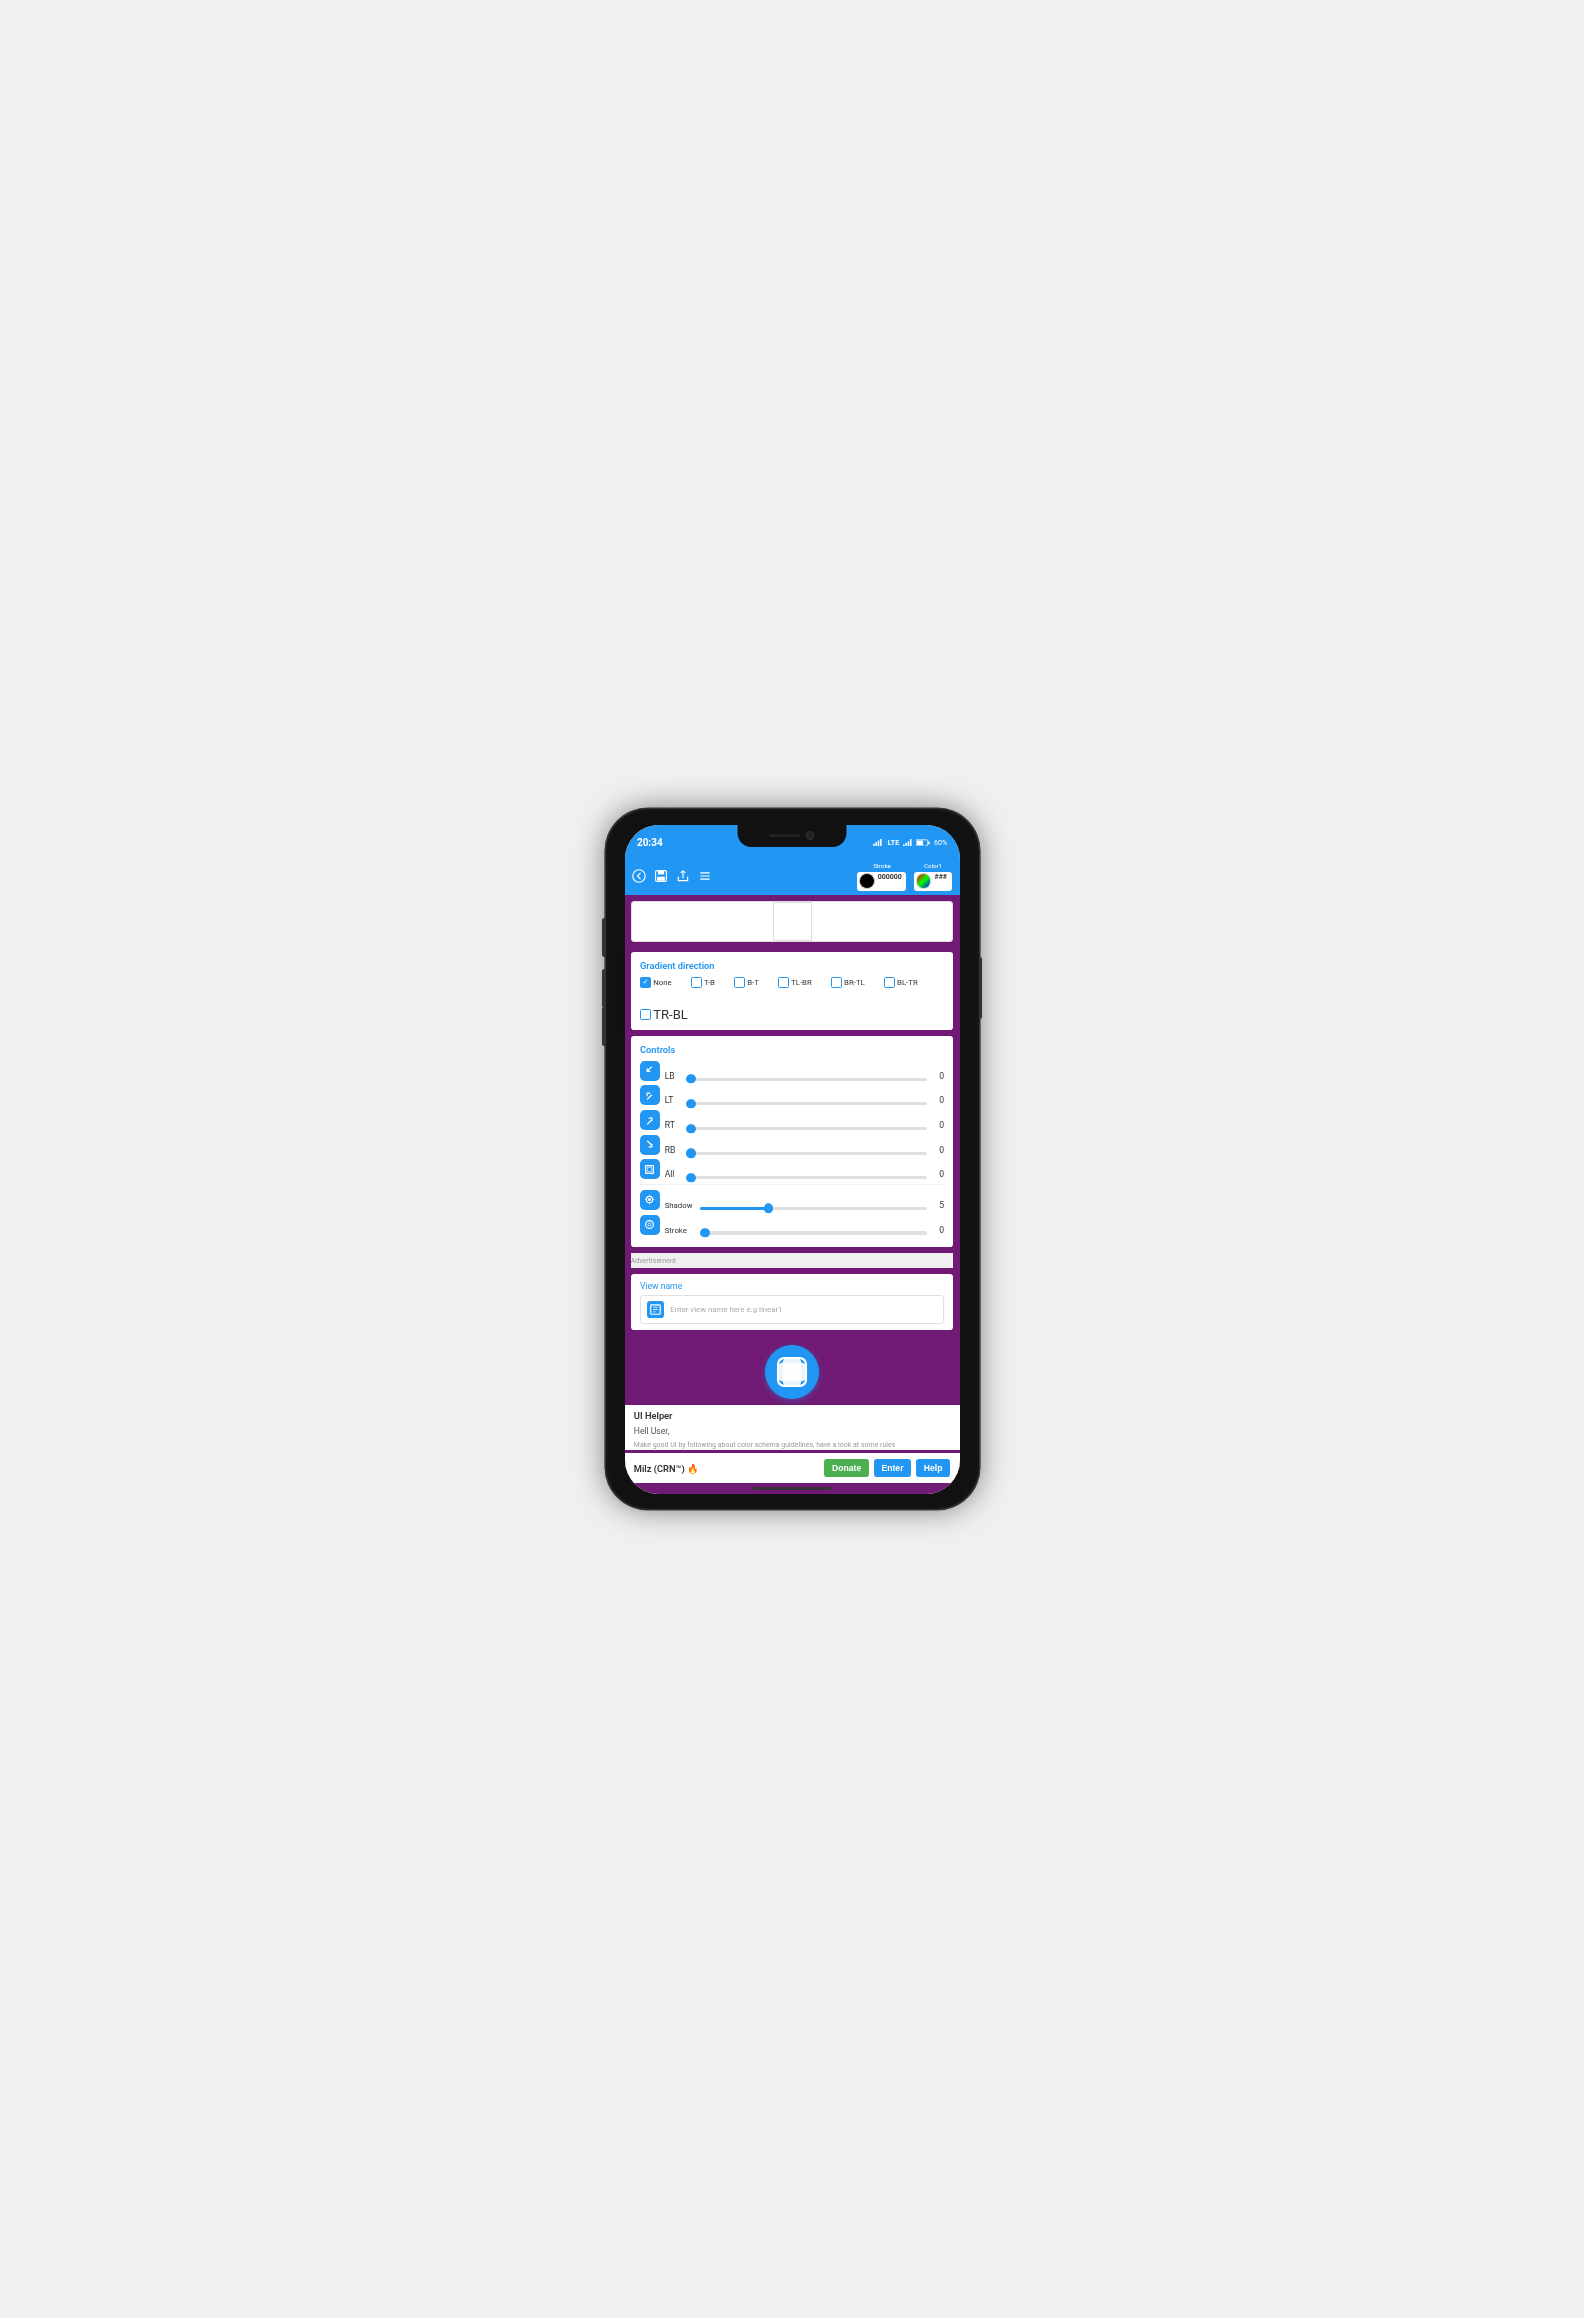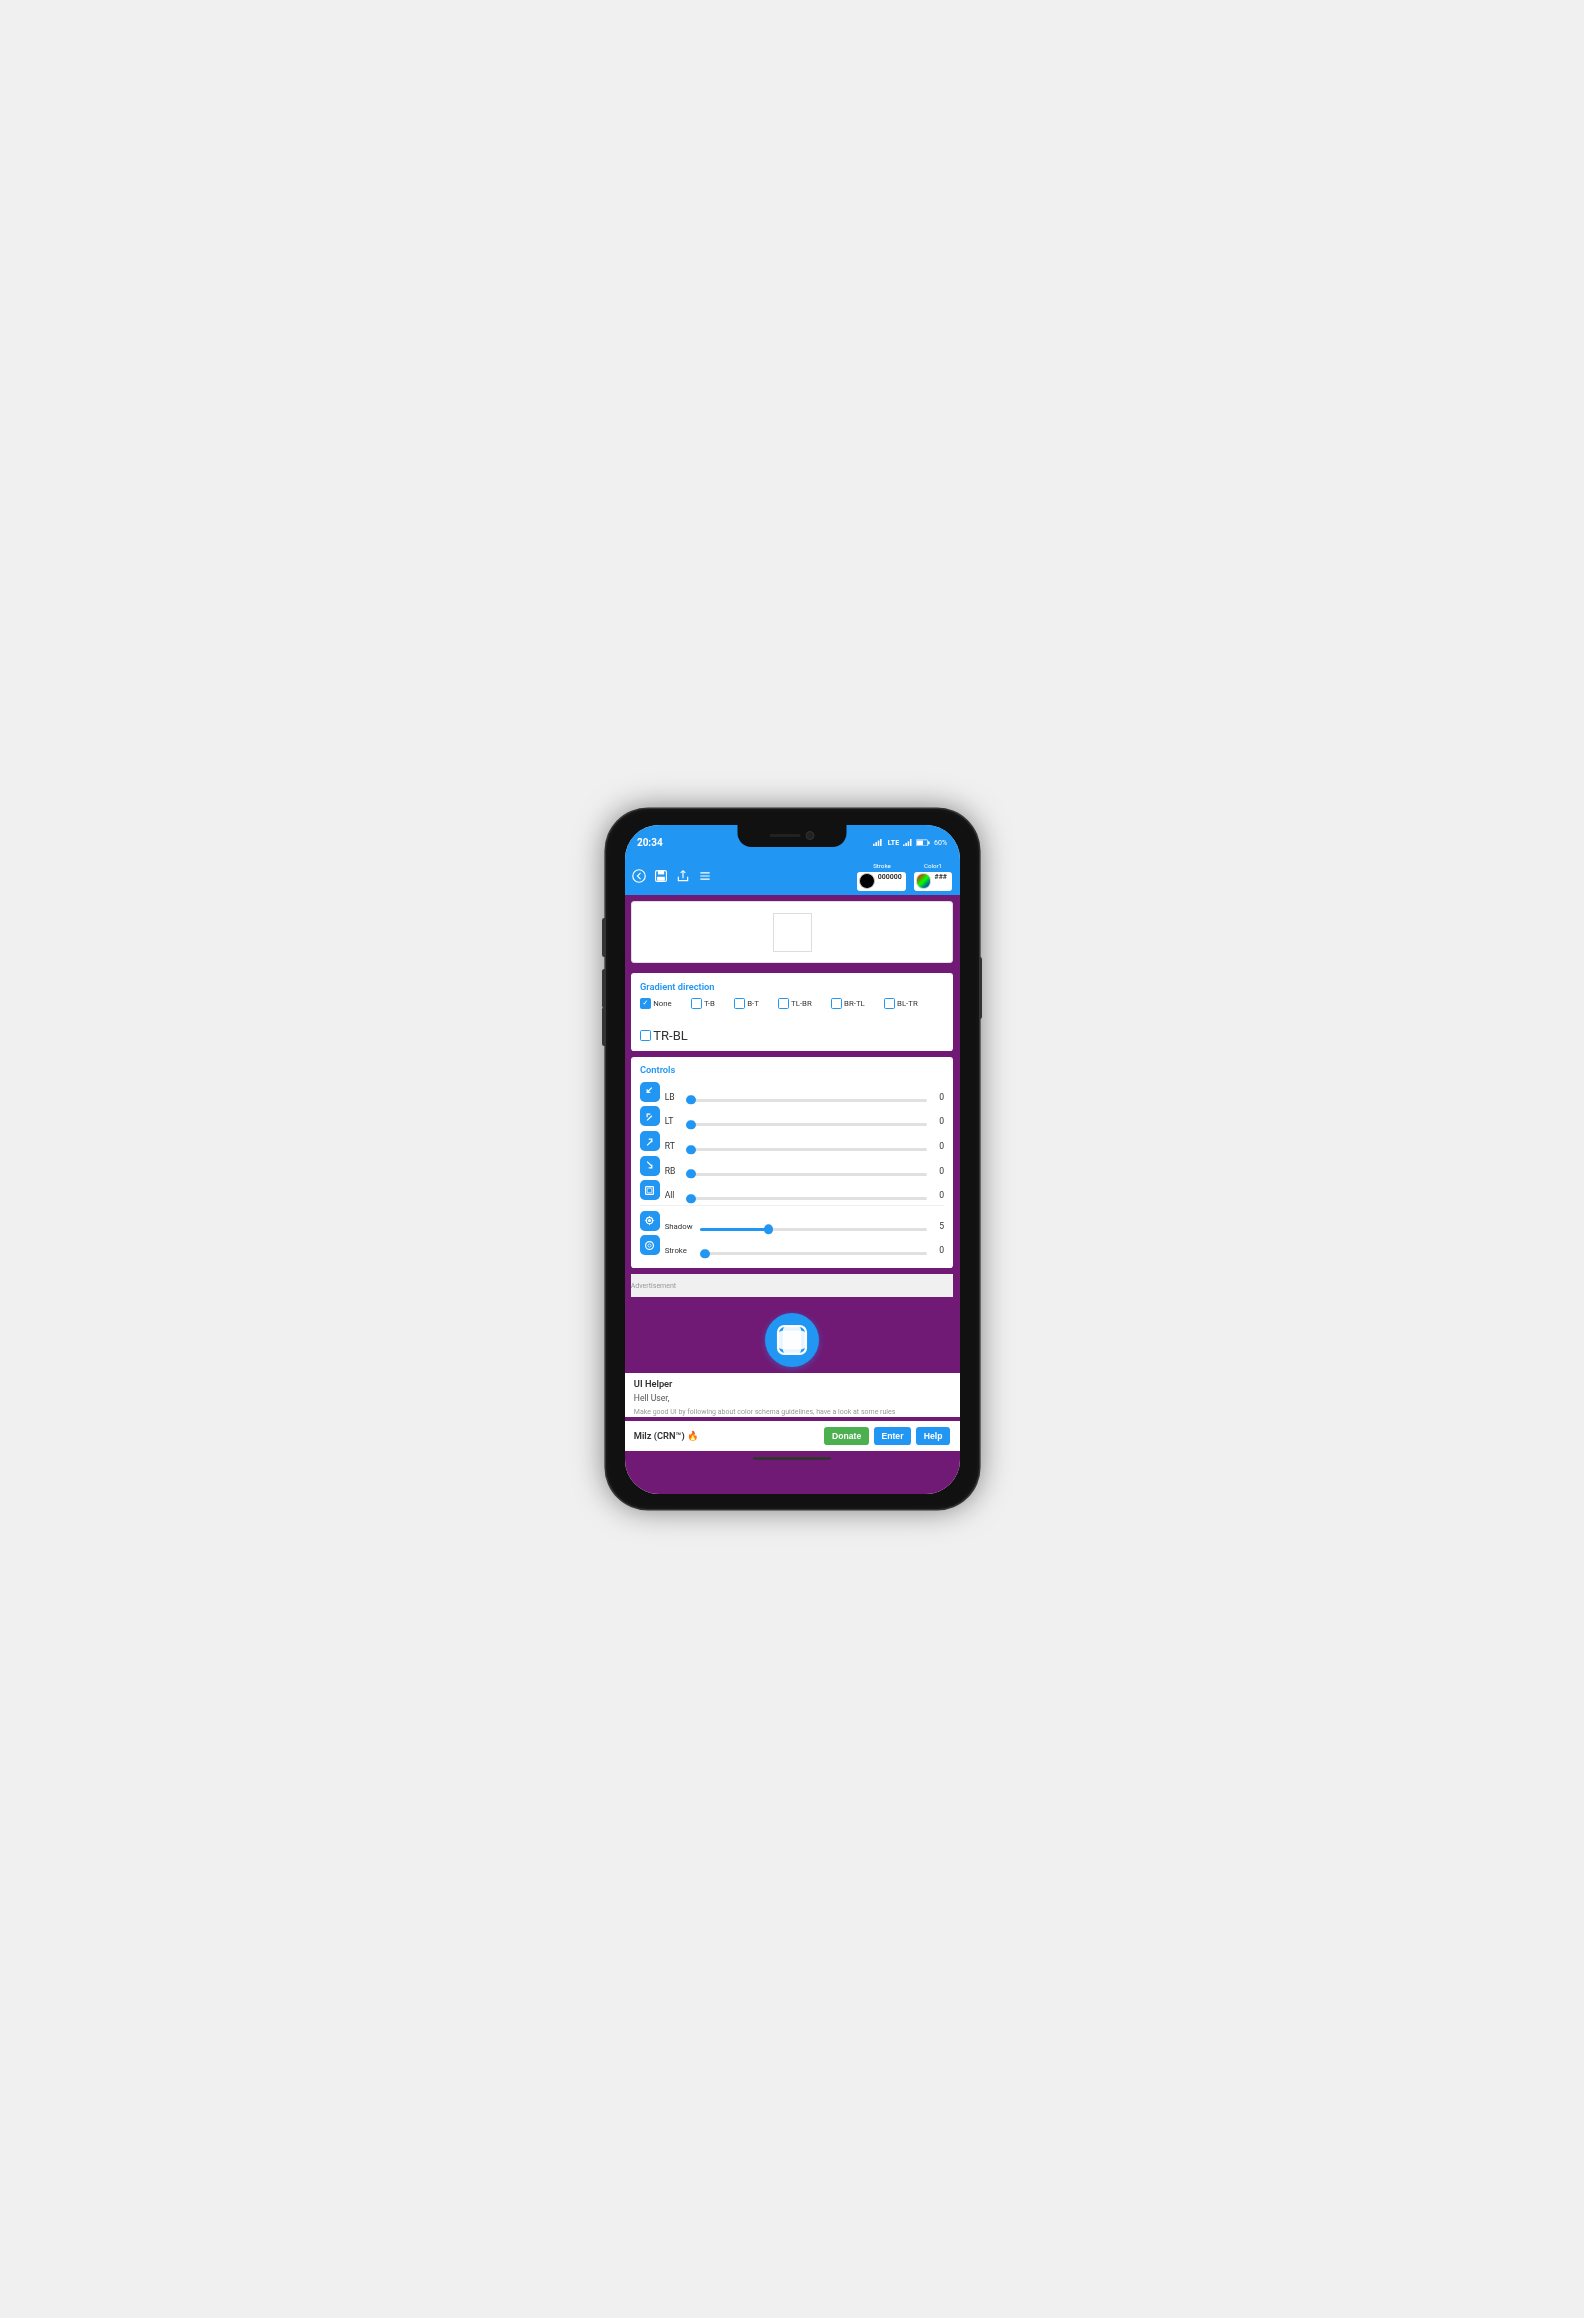--- a/index.html
+++ b/index.html
@@ -697,20 +697,34 @@
             <div class="slider-thumb" style="left:0px;"></div>
           </div>
           <span class="slider-value">0</span>
         </div>
       </div>
 
       <div class="ad-placeholder">
         <span>Advertisement</span>
       </div>
 
+      <div class="view-name-section">
+        <div class="view-name-label">View name</div>
+        <div class="view-name-input-row">
+          <div class="input-icon">
+            <svg width="11" height="11" viewBox="0 0 14 14">
+              <rect x="1" y="1" width="12" height="12" rx="1" fill="none" stroke="white" stroke-width="1.5"></rect>
+              <line x1="4" y1="4" x2="10" y2="4" stroke="white" stroke-width="1"></line>
+              <line x1="4" y1="7" x2="10" y2="7" stroke="white" stroke-width="1"></line>
+              <line x1="4" y1="10" x2="7" y2="10" stroke="white" stroke-width="1"></line>
+            </svg>
+          </div>
+          <span class="input-placeholder">Enter view name here e.g linear1</span>
+        </div>
+      </div>
 
       <div class="app-logo-area">
         <div class="app-logo">
           <svg width="34" height="34" viewBox="0 0 44 44">
             <rect x="4" y="4" width="36" height="36" rx="8" fill="none" stroke="white" stroke-width="3"></rect>
             <rect x="10" y="4" width="24" height="36" rx="6" fill="white" opacity="0.9"></rect>
             <rect x="4" y="10" width="36" height="24" rx="6" fill="white" opacity="0.9"></rect>
           </svg>
         </div>
       </div>

